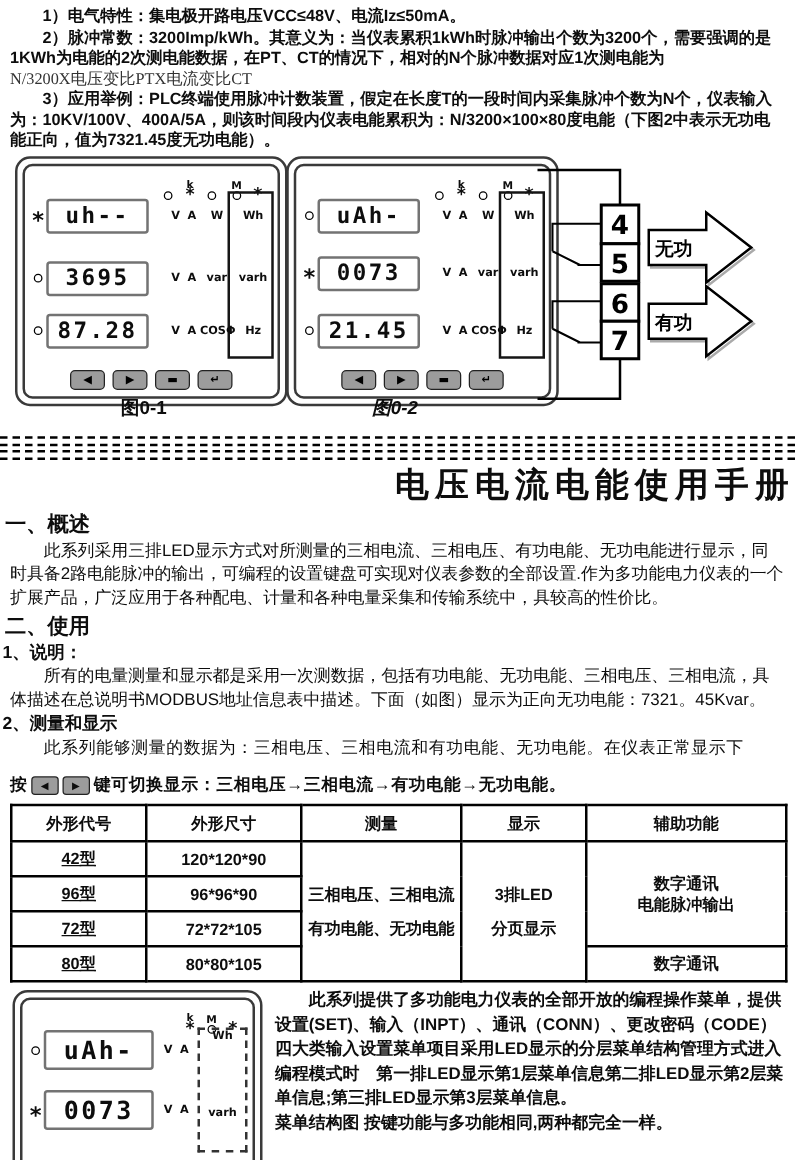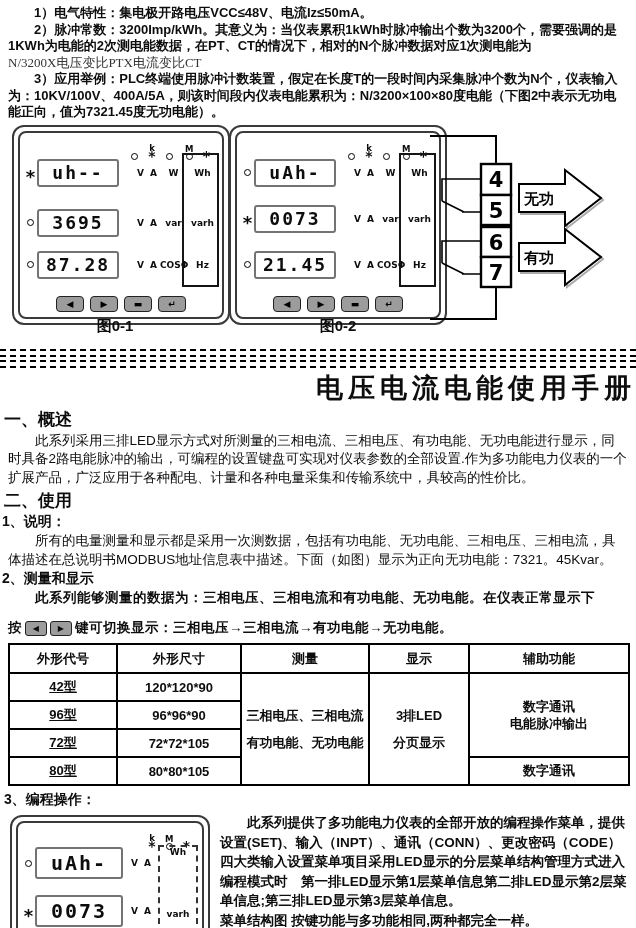--- a/index.html
+++ b/index.html
@@ -44,21 +44,21 @@
   svg text{font-family:"DejaVu Sans",sans-serif;font-weight:bold;}
   
   .sep{margin:4px 0 2px 0;}
   .sep-line{height:4px;border-top:2px dashed #000;border-bottom:2px dashed #000;margin-bottom:3px;}
   .doc-title{text-align:right;font-size:27px;font-weight:bold;letter-spacing:5px;margin:2px 0 2px 0;
              font-family:"Liberation Serif",serif;}
   
   .h-major{font-size:17px;font-weight:bold;margin:2px 0 1px 4px;}
   .h-minor{font-size:14px;font-weight:bold;margin:1px 0 0 2px;}
   .body-p{font-size:13.5px;font-weight:normal;line-height:18.5px;margin:1px 8px 0 8px;text-indent:2em;}
-  .line-p{font-size:13.5px;font-weight:bold;line-height:18px;margin:1px 8px 12px 8px;text-indent:2em;letter-spacing:.5px;}
+  .line-p{font-size:13.5px;font-weight:normal;line-height:18px;margin:1px 8px 12px 8px;text-indent:2em;letter-spacing:.5px;}
   .btn-line{display:flex;align-items:center;gap:3px;margin:2px 8px 0 8px;font-size:13.5px;font-weight:bold;letter-spacing:.5px;}
   .ibtn{width:20px;height:13px;background:#9c9c9c;border:1.5px solid #222;border-radius:3px;
         display:flex;align-items:center;justify-content:center;
         font-family:"DejaVu Sans",sans-serif;font-size:8px;font-weight:bold;cursor:pointer;}
   
   table.spec{border-collapse:collapse;margin:6px 8px 0 8px;width:620px;table-layout:fixed;}
   table.spec th,table.spec td{border:2px solid #000;font-weight:bold;font-size:13px;text-align:center;padding:0;}
   table.spec th{height:27px;}
   table.spec td{height:26px;}
   td.codecell{text-decoration:underline;font-size:14px;}
@@ -208,21 +208,21 @@
           </div>
         </div>
         <div class="btns">
           <span class="mbtn">◀</span>
           <span class="mbtn">▶</span>
           <span class="mbtn">▬</span>
           <span class="mbtn">↵</span>
         </div>
       </div>
     </div>
-    <div class="caption" style="left:235px;top:194px;">图0-2</div>
+    <div class="caption" style="left:213px;top:194px;font-style:italic;">图0-2</div>
 
     <svg style="position:absolute;left:428px;top:0;" width="206" height="218" viewBox="0 0 206 218">
       <path d="M2 13 H68 V41" fill="none" stroke="#000" stroke-width="2"></path>
       <path d="M68 163 V196 H2" fill="none" stroke="#000" stroke-width="2"></path>
 
       <path d="M53 56 H14 V78 M14 78 L36 89 M53 89 H34" fill="none" stroke="#000" stroke-width="1.6"></path>
 
       <path d="M53 118 H14 V140 M14 140 L36 151 M53 151 H34" fill="none" stroke="#000" stroke-width="1.6"></path>
 
       <rect x="53" y="41" width="30" height="31" fill="#fff" stroke="#000" stroke-width="2.4"></rect>
@@ -307,21 +307,20 @@
       <td>72*72*105</td>
     </tr>
     <tr>
       <td class="codecell">80型</td>
       <td>80*80*105</td>
       <td>数字通讯</td>
     </tr>
   </tbody>
     </table>
 
-  <div class="h-minor" style="margin-left:4px;margin-top:5px;">3、编程操作：</div>
 
   <div class="bottom">
 
     <div class="fig3-col">
       <div class="meter mini" style="left:0;top:2px;">
         <div class="meter-inner">
           <div class="ind-strip">
             <span class="stack">
                 <span class="tinyletter">k</span>
                 <span class="star-s">*</span>

